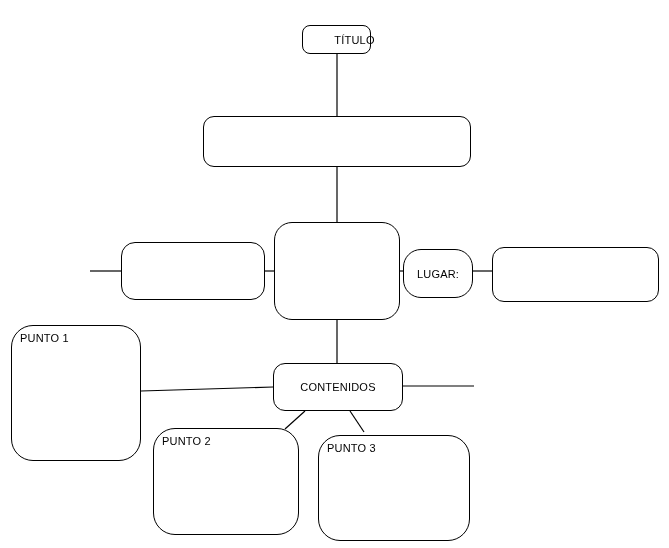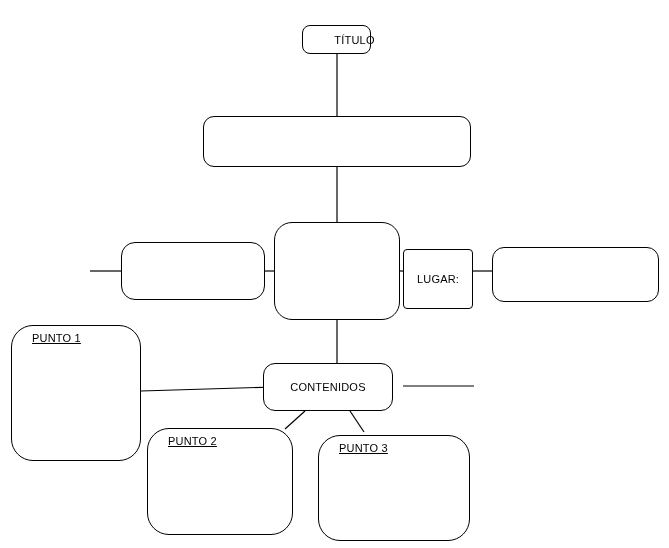--- a/index.html
+++ b/index.html
@@ -31,34 +31,33 @@
     color: #000000;
     letter-spacing: 0.2px;
   }
   .node.center {
     display: flex;
     align-items: center;
     justify-content: center;
     text-align: center;
   }
   .node.top-left {
-    padding: 6px 20px;
-    text-decoration: underline;
+    padding: 6px 8px;
   }
   
   .n-titulo     { left: 302px; top: 25px;  width: 69px;  height: 29px;  border-radius: 8px; padding-left: 36px;  }
   .n-main       { left: 203px; top: 116px; width: 268px; height: 51px;  border-radius: 11px; }
   .n-central    { left: 274px; top: 222px; width: 126px; height: 98px;  border-radius: 18px; }
   .n-epoca      { left: 20px;  top: 257px; width: 70px;  height: 29px;  border-radius: 6px;  }
   .n-epoca-val  { left: 121px; top: 242px; width: 144px; height: 58px;  border-radius: 14px; }
-  .n-lugar      { left: 403px; top: 249px; width: 70px;  height: 60px;  border-radius: 4px;  }
+  .n-lugar      { left: 403px; top: 249px; width: 70px;  height: 49px;  border-radius: 18px;  }
   .n-lugar-val  { left: 492px; top: 247px; width: 167px; height: 55px;  border-radius: 12px; }
-  .n-contenidos { left: 263px; top: 363px; width: 130px; height: 48px;  border-radius: 12px; }
+  .n-contenidos { left: 273px; top: 363px; width: 130px; height: 48px;  border-radius: 12px; }
   .n-punto1     { left: 11px;  top: 325px; width: 130px; height: 136px; border-radius: 22px; }
-  .n-punto2     { left: 147px; top: 428px; width: 146px; height: 107px; border-radius: 22px; }
+  .n-punto2     { left: 153px; top: 428px; width: 146px; height: 107px; border-radius: 22px; }
   .n-punto3     { left: 318px; top: 435px; width: 152px; height: 106px; border-radius: 22px; }
   .n-punto4     { left: 474px; top: 324px; width: 143px; height: 125px; border-radius: 24px; }
 </style>
 </head>
 <body>
 
 <div class="canvas">
 
   <svg class="connectors" width="669" height="548" viewBox="0 0 669 548" stroke="#000000" stroke-width="1.2">
     <line x1="337" y1="54" x2="337" y2="116"></line>

